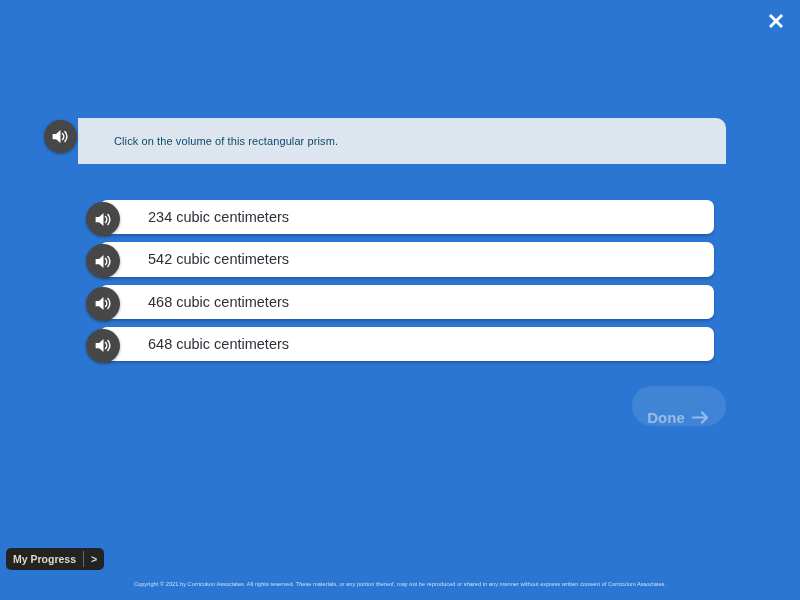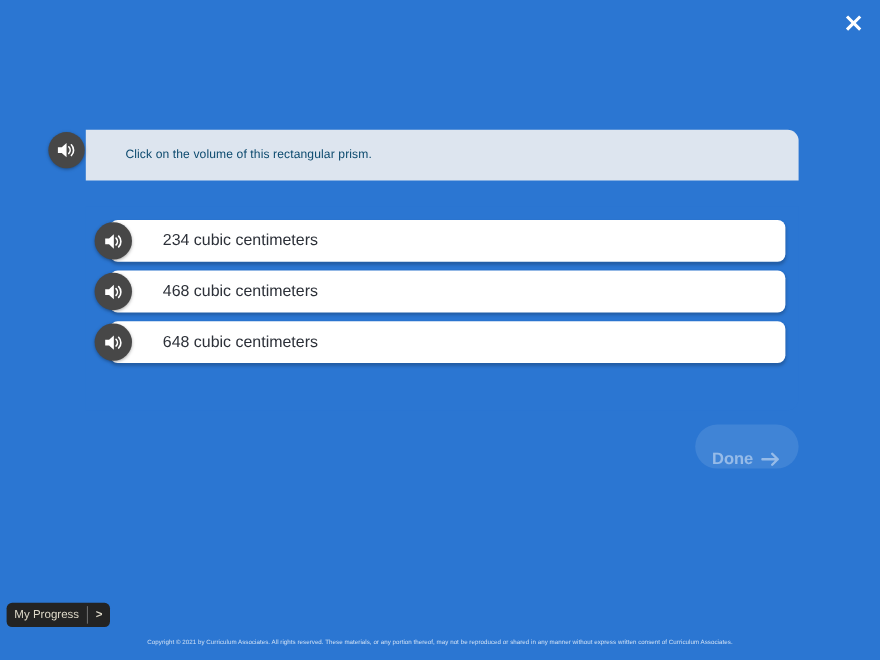--- a/index.html
+++ b/index.html
@@ -128,21 +128,21 @@
   .progress-btn {
     position: absolute;
     left: 6px; top: 548px;
     height: 22px;
     background: #232323;
     border-radius: 5px;
     display: flex; align-items: center;
     cursor: pointer;
   }
   .progress-label {
-    font-size: 10.5px; font-weight: normal;
+    font-size: 10.5px; font-weight: bold;
     color: #ddd8c8;
     padding: 0 7px;
   }
   .progress-div {
     width: 1px; height: 16px;
     background: #6a6a6a;
   }
   .progress-chevron {
     font-size: 10.5px; font-weight: bold;
     color: #ddd8c8;
@@ -196,20 +196,34 @@
               <path d="M14.3 8.5 A5 5 0 0 1 14.3 15.5" stroke="#ffffff" stroke-width="1.7" fill="none" stroke-linecap="round"></path>
               <path d="M17 6.4 A8 8 0 0 1 17 17.6" stroke="#ffffff" stroke-width="1.7" fill="none" stroke-linecap="round"></path>
             </svg>
           </span>
         </div>
         <div class="answer-pill">
           <span class="answer-text">234 cubic centimeters</span>
         </div>
       </div>
 
+      <div class="answer-row">
+        <div class="speaker answer-speaker">
+          <span>
+            <svg width="21" height="21" viewBox="0 0 24 24">
+              <path d="M3 9 L3 15 L7 15 L12 19.5 L12 4.5 L7 9 Z" fill="#ffffff"></path>
+              <path d="M14.3 8.5 A5 5 0 0 1 14.3 15.5" stroke="#ffffff" stroke-width="1.7" fill="none" stroke-linecap="round"></path>
+              <path d="M17 6.4 A8 8 0 0 1 17 17.6" stroke="#ffffff" stroke-width="1.7" fill="none" stroke-linecap="round"></path>
+            </svg>
+          </span>
+        </div>
+        <div class="answer-pill">
+          <span class="answer-text">542 cubic centimeters</span>
+        </div>
+      </div>
 
       <div class="answer-row">
         <div class="speaker answer-speaker">
           <span>
             <svg width="21" height="21" viewBox="0 0 24 24">
               <path d="M3 9 L3 15 L7 15 L12 19.5 L12 4.5 L7 9 Z" fill="#ffffff"></path>
               <path d="M14.3 8.5 A5 5 0 0 1 14.3 15.5" stroke="#ffffff" stroke-width="1.7" fill="none" stroke-linecap="round"></path>
               <path d="M17 6.4 A8 8 0 0 1 17 17.6" stroke="#ffffff" stroke-width="1.7" fill="none" stroke-linecap="round"></path>
             </svg>
           </span>

